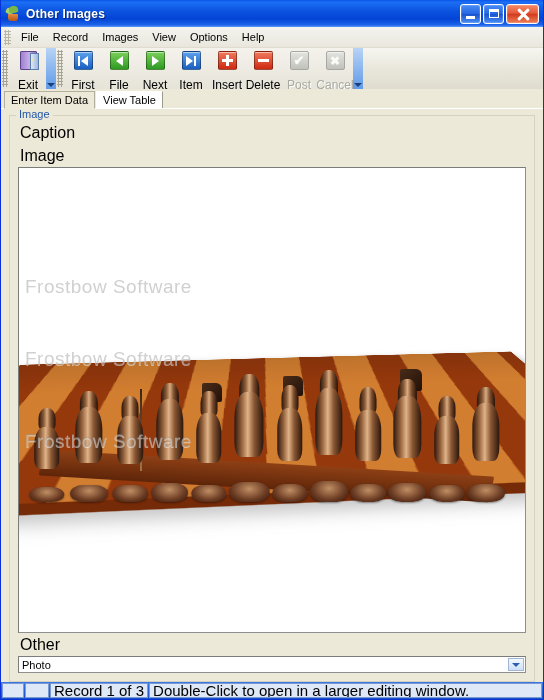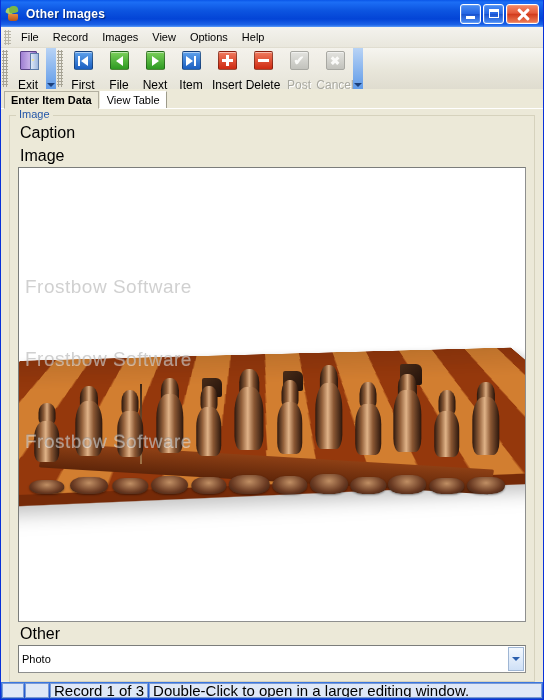--- a/index.html
+++ b/index.html
@@ -245,21 +245,21 @@
     border-bottom-color: #ece9d8;
     box-sizing: border-box;
     margin-right: 1px;
     cursor: default;
     white-space: nowrap;
   }
   .tab.active {
     background: #ece9d8;
     border: 1px solid #b3b0a0;
     border-bottom-color: #ece9d8;
-    font-weight: bold;
+    font-weight: normal;
     z-index: 2;
     text-align: center;
   }
 
   
   .body {
     flex: 1 1 auto;
     background: #ece9d8;
     padding: 6px 8px 0 8px;
     box-sizing: border-box;
@@ -311,21 +311,21 @@
     min-height: 0;
     background: #fff;
     border: 1px solid #8e8f8e;
     border-top-color: #7b7d7b;
     border-left-color: #7b7d7b;
     box-sizing: border-box;
     position: relative;
     overflow: hidden;
   }
   .combo {
-    height: 28px;
+    height: 17px;
     background: #fff;
     border: 1px solid #8e8f8e;
     border-top-color: #7b7d7b;
     border-left-color: #7b7d7b;
     box-sizing: border-box;
     display: flex;
     align-items: center;
     position: relative;
     font-size: 11px;
     padding-left: 3px;

